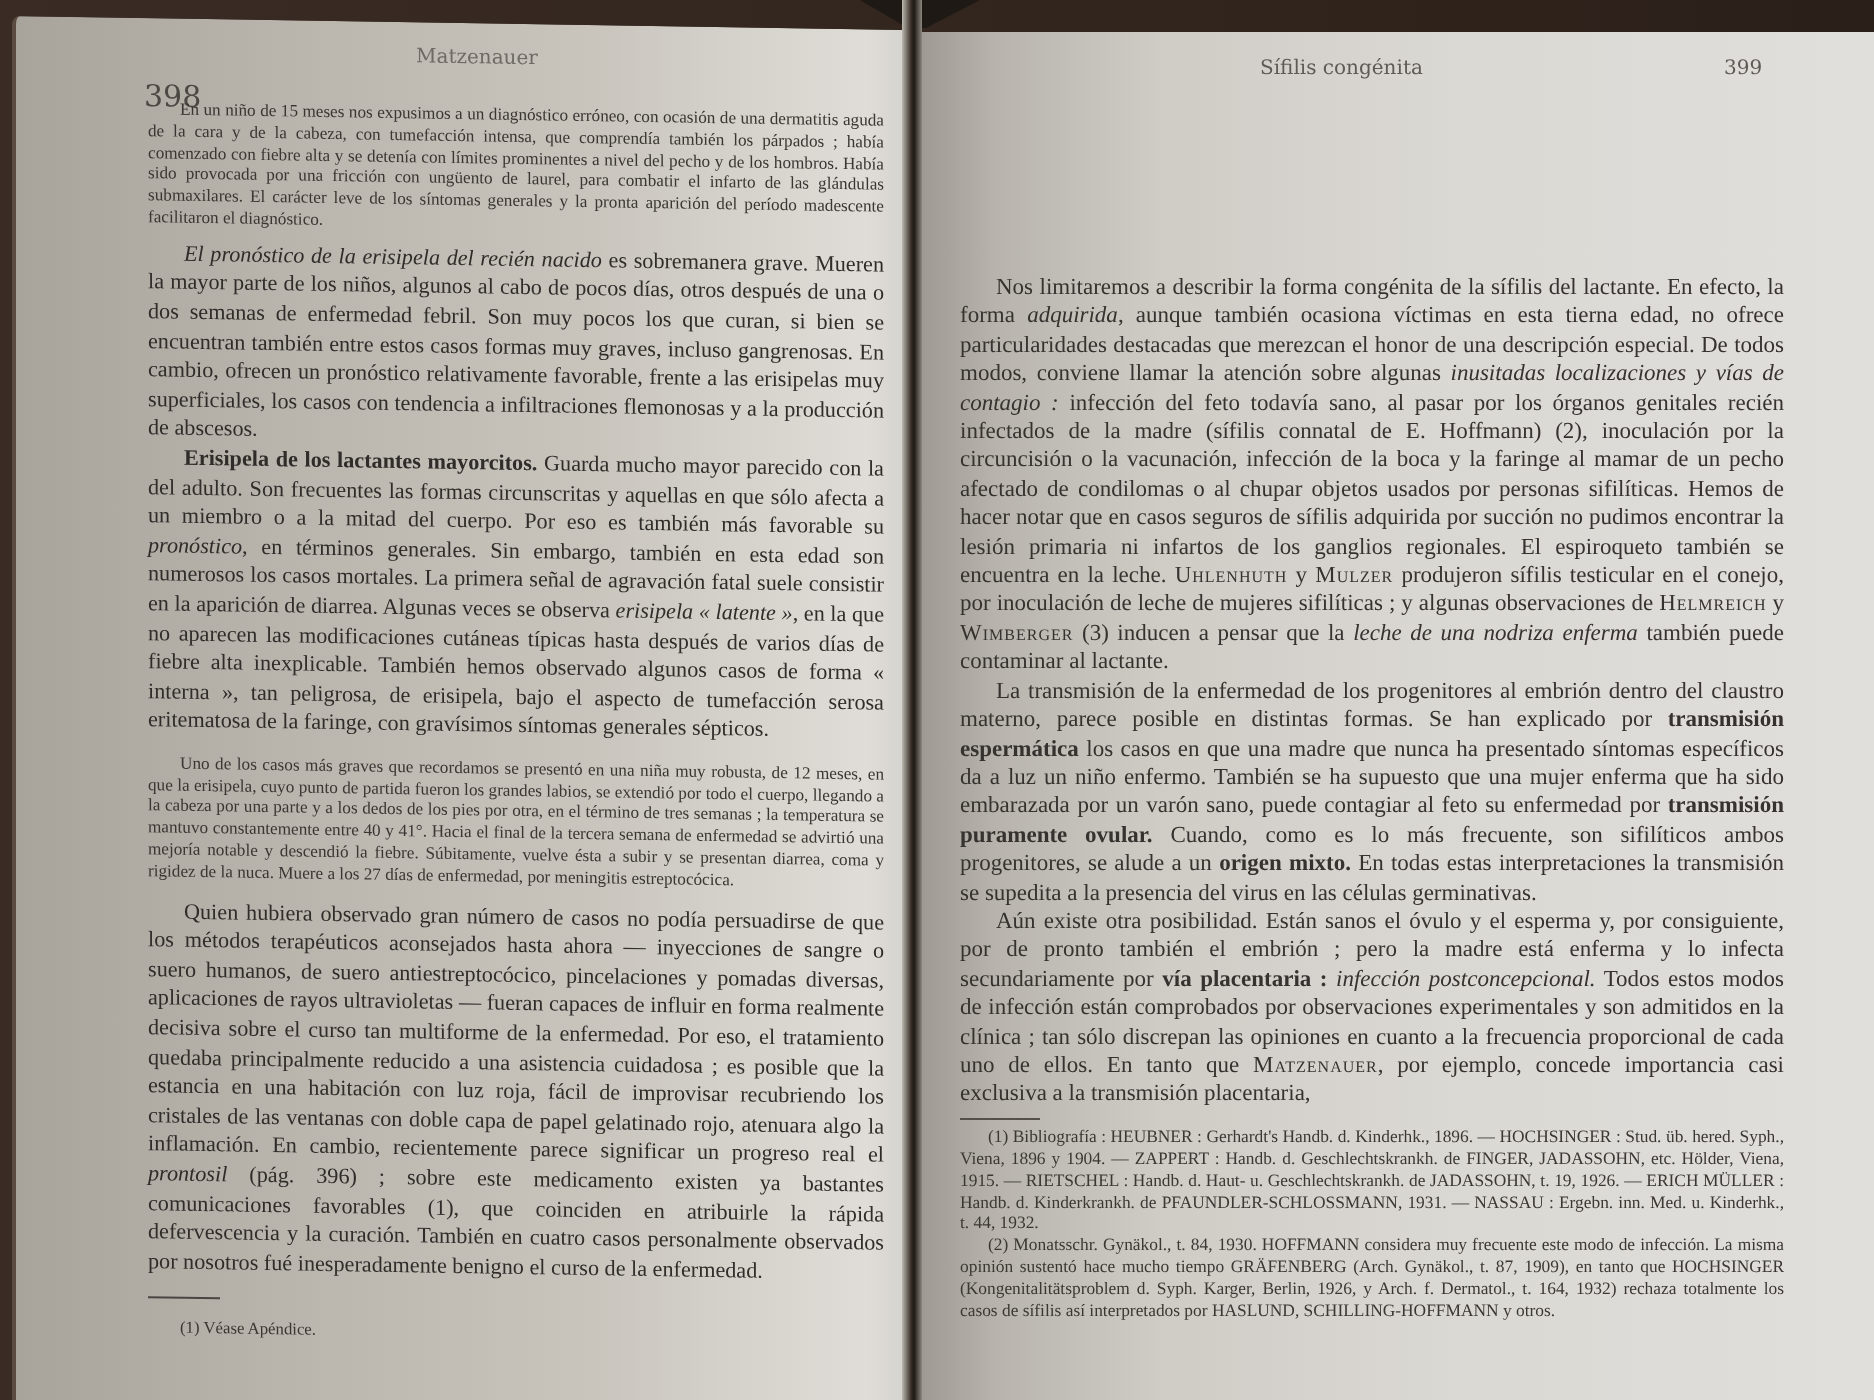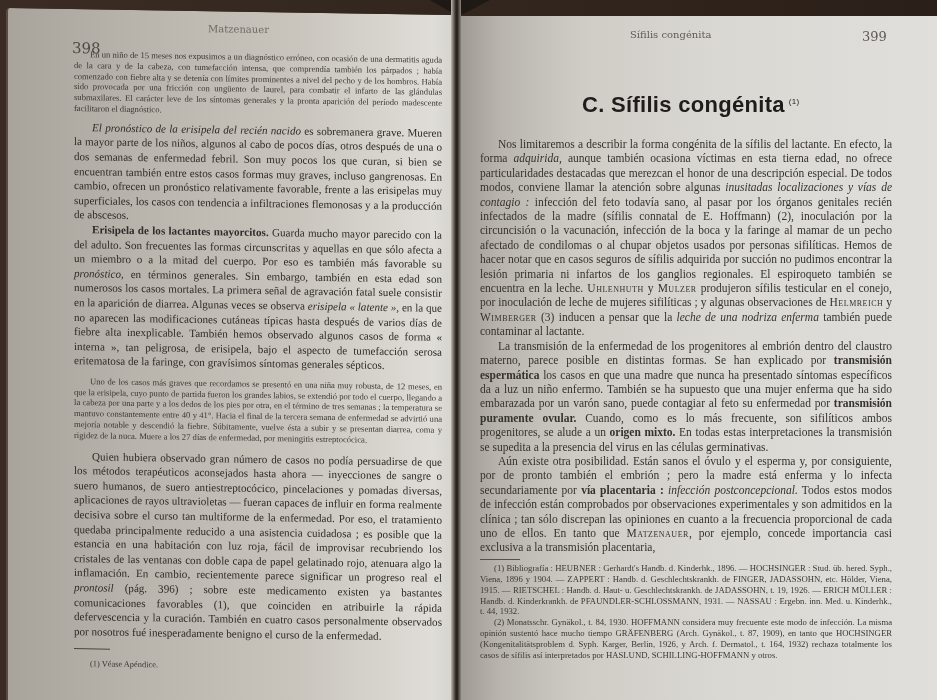--- a/index.html
+++ b/index.html
@@ -41,21 +41,21 @@
   .para { font-size: 11.1px; line-height: 14.6px; text-align: justify; text-indent: 18px; color: #2f2c29; }
   .para b { font-weight: bold; }
   .para i, .small-para i { font-style: italic; }
   .mt6 { margin-top: 6px; }
   .mt8 { margin-top: 8px; }
   .rule-short { width: 36px; height: 1px; background: #4a4540; margin-top: 10px; }
   .lp-footnote { font-size: 8.4px; margin-top: 10px; padding-left: 16px; color: #3a3632; }
 
   
   .rp-header { position: absolute; left: 170px; top: 13px; font-size: 10px; color: #5e5a55; }
-  .rp-pagenum { position: absolute; left: 402px; top: 13px; font-size: 13px; color: #5e5a55; }
+  .rp-pagenum { position: absolute; left: 402px; top: 13px; font-size: 10px; color: #5e5a55; }
   .rp-title { position: absolute; left: 122px; top: 76px; font-family: "Liberation Sans", "DejaVu Sans", sans-serif;
     font-weight: bold; font-size: 22px; color: #1f1d1b; letter-spacing: 0.3px; }
   .rp-title sup, .rp-subtitle sup { font-size: 8px; font-weight: normal; vertical-align: super; margin-left: 4px; }
   .rp-content { position: absolute; left: 20px; top: 121px; width: 412px; }
   .rp-content .para { font-size: 11.5px; line-height: 14.4px; color: #35322f; }
   .rp-subtitle { font-family: "Liberation Sans", "DejaVu Sans", sans-serif; font-weight: bold; font-size: 15.5px;
     color: #22201e; margin: 26px 0 10px 68px; }
   .sc { font-variant: small-caps; letter-spacing: 0.5px; }
   .rp-rule { width: 40px; height: 1px; background: #55504a; margin-top: 4px; }
   .rp-footnotes { font-size: 8.7px; line-height: 10.9px; text-align: justify; color: #3b3834; margin-top: 3px; }
@@ -84,21 +84,20 @@
       <p class="lp-footnote">(1)  Véase Apéndice.</p>
     </div>
   </div>
 
   <div class="gutter-top"></div>
 
   <div class="page-right">
     <div class="rp-header serif">Sífilis congénita</div>
     <div class="rp-pagenum serif">399</div>
 
-    <div class="rp-title"><span>C.  Sífilis congénita</span><sup>(1)</sup></div>
 
     <div class="rp-content body-text">
       <p class="para"><span>Nos limitaremos a describir la forma congénita de la sífilis del lactante. En efecto, la forma </span><i>adquirida</i><span>, aunque también ocasiona víctimas en esta tierna edad, no ofrece particularidades destacadas que merezcan el honor de una descripción especial. De todos modos, conviene llamar la atención sobre algunas </span><i>inusitadas localizaciones y vías de contagio :</i><span> infección del feto todavía sano, al pasar por los órganos genitales recién infectados de la madre (sífilis connatal de E. Hoffmann) (2), inoculación por la circuncisión o la vacunación, infección de la boca y la faringe al mamar de un pecho afectado de condilomas o al chupar objetos usados por personas sifilíticas. Hemos de hacer notar que en casos seguros de sífilis adquirida por succión no pudimos encontrar la lesión primaria ni infartos de los ganglios regionales. El espiroqueto también se encuentra en la leche. </span><span class="sc">Uhlenhuth</span><span> y </span><span class="sc">Mulzer</span><span> produjeron sífilis testicular en el conejo, por inoculación de leche de mujeres sifilíticas ; y algunas observaciones de </span><span class="sc">Helmreich</span><span> y </span><span class="sc">Wimberger</span><span> (3) inducen a pensar que la </span><i>leche de una nodriza enferma</i><span> también puede contaminar al lactante.</span></p>
 
 
       <p class="para"><span>La transmisión de la enfermedad de los progenitores al embrión dentro del claustro materno, parece posible en distintas formas. Se han explicado por </span><b>transmisión espermática</b><span> los casos en que una madre que nunca ha presentado síntomas específicos da a luz un niño enfermo. También se ha supuesto que una mujer enferma que ha sido embarazada por un varón sano, puede contagiar al feto su enfermedad por </span><b>transmisión puramente ovular.</b><span> Cuando, como es lo más frecuente, son sifilíticos ambos progenitores, se alude a un </span><b>origen mixto.</b><span> En todas estas interpretaciones la transmisión se supedita a la presencia del virus en las células germinativas.</span></p>
 
       <p class="para"><span>Aún existe otra posibilidad. Están sanos el óvulo y el esperma y, por consiguiente, por de pronto también el embrión ; pero la madre está enferma y lo infecta secundariamente por </span><b>vía placentaria :</b><i> infección postconcepcional.</i><span> Todos estos modos de infección están comprobados por observaciones experimentales y son admitidos en la clínica ; tan sólo discrepan las opiniones en cuanto a la frecuencia proporcional de cada uno de ellos. En tanto que </span><span class="sc">Matzenauer</span><span>, por ejemplo, concede importancia casi exclusiva a la transmisión placentaria,</span></p>
 
       <div class="rp-rule"></div>

